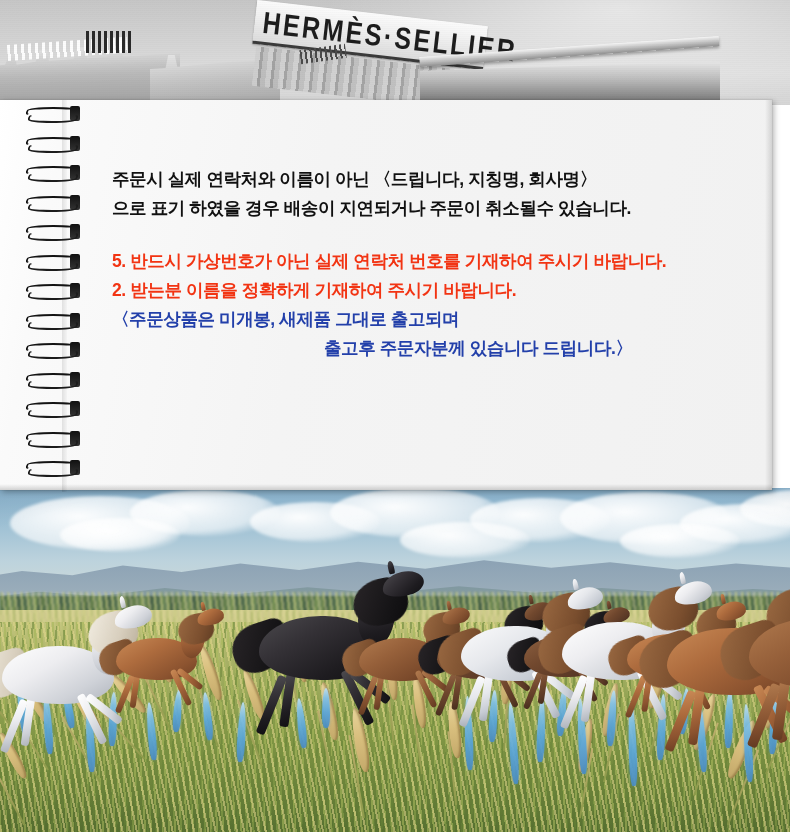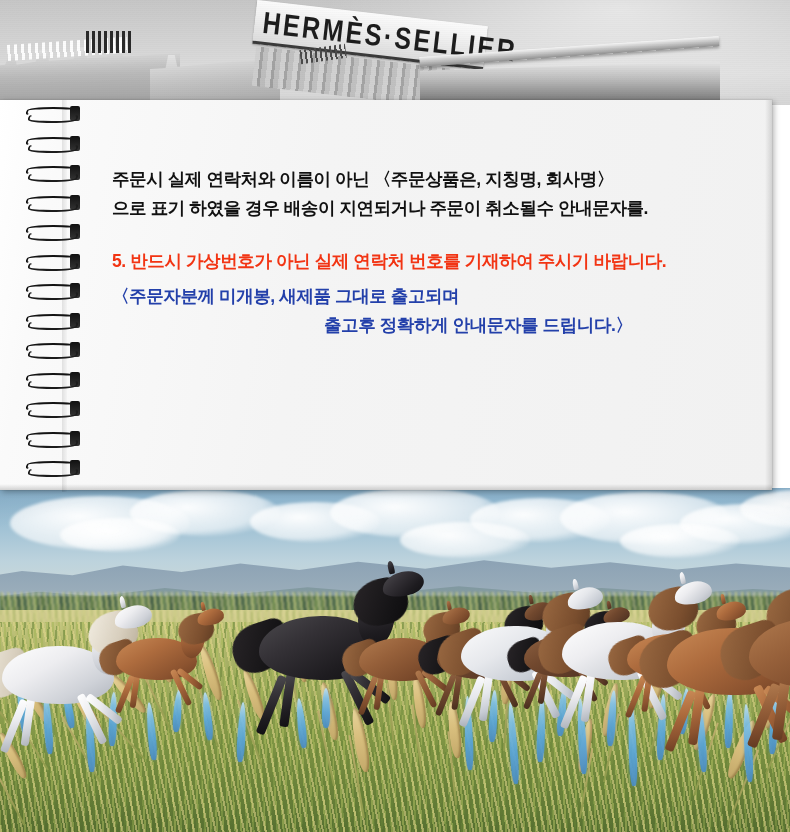--- a/index.html
+++ b/index.html
@@ -285,30 +285,31 @@
     <div class="antenna"></div>
     <div class="photo-grain"></div>
   </div>
 
   <div class="notepad">
     <div class="notepad-edge-right"></div>
     <div class="notepad-edge-bottom"></div>
 
     <div class="note-body">
       <div class="gap-lg"></div>
-      <div class="line l-black">주문시 실제 연락처와 이름이 아닌 〈주문상품은, 지칭명, 회사명〉</div>
+      <div class="line l-black">주문시 실제 연락처와 이름이 아닌 〈드립니다, 지칭명, 회사명〉</div>
       <div class="gap-sm"></div>
-      <div class="line l-black">으로 표기 하였을 경우 배송이 지연되거나 주문이 취소될수 안내문자를.</div>
+      <div class="line l-black">으로 표기 하였을 경우 배송이 지연되거나 주문이 취소될수 있습니다.</div>
       <div class="gap-lg"></div>
       <div class="line l-red">5. 반드시 가상번호가 아닌 실제 연락처 번호를 기재하여 주시기 바랍니다.</div>
       <div class="gap-sm"></div>
+      <div class="line l-red">2. 받는분 이름을 정확하게 기재하여 주시기 바랍니다.</div>
       <div class="gap-sm"></div>
-      <div class="line l-blue">〈주문자분께 미개봉, 새제품 그대로 출고되며</div>
+      <div class="line l-blue">〈주문상품은 미개봉, 새제품 그대로 출고되며</div>
       <div class="gap-sm"></div>
-      <div class="line l-blue indent-right">출고후 정확하게 안내문자를 드립니다.〉</div>
+      <div class="line l-blue indent-right">출고후 주문자분께 있습니다 드립니다.〉</div>
     </div>
   </div>
 
   <div class="spiral">
     <div class="spiral-spine"></div>
   <div class="ring" style="top: 6px;">
         <div class="tip"></div>
       </div>
       <div class="ring" style="top: 35.5px;">
         <div class="tip"></div>

